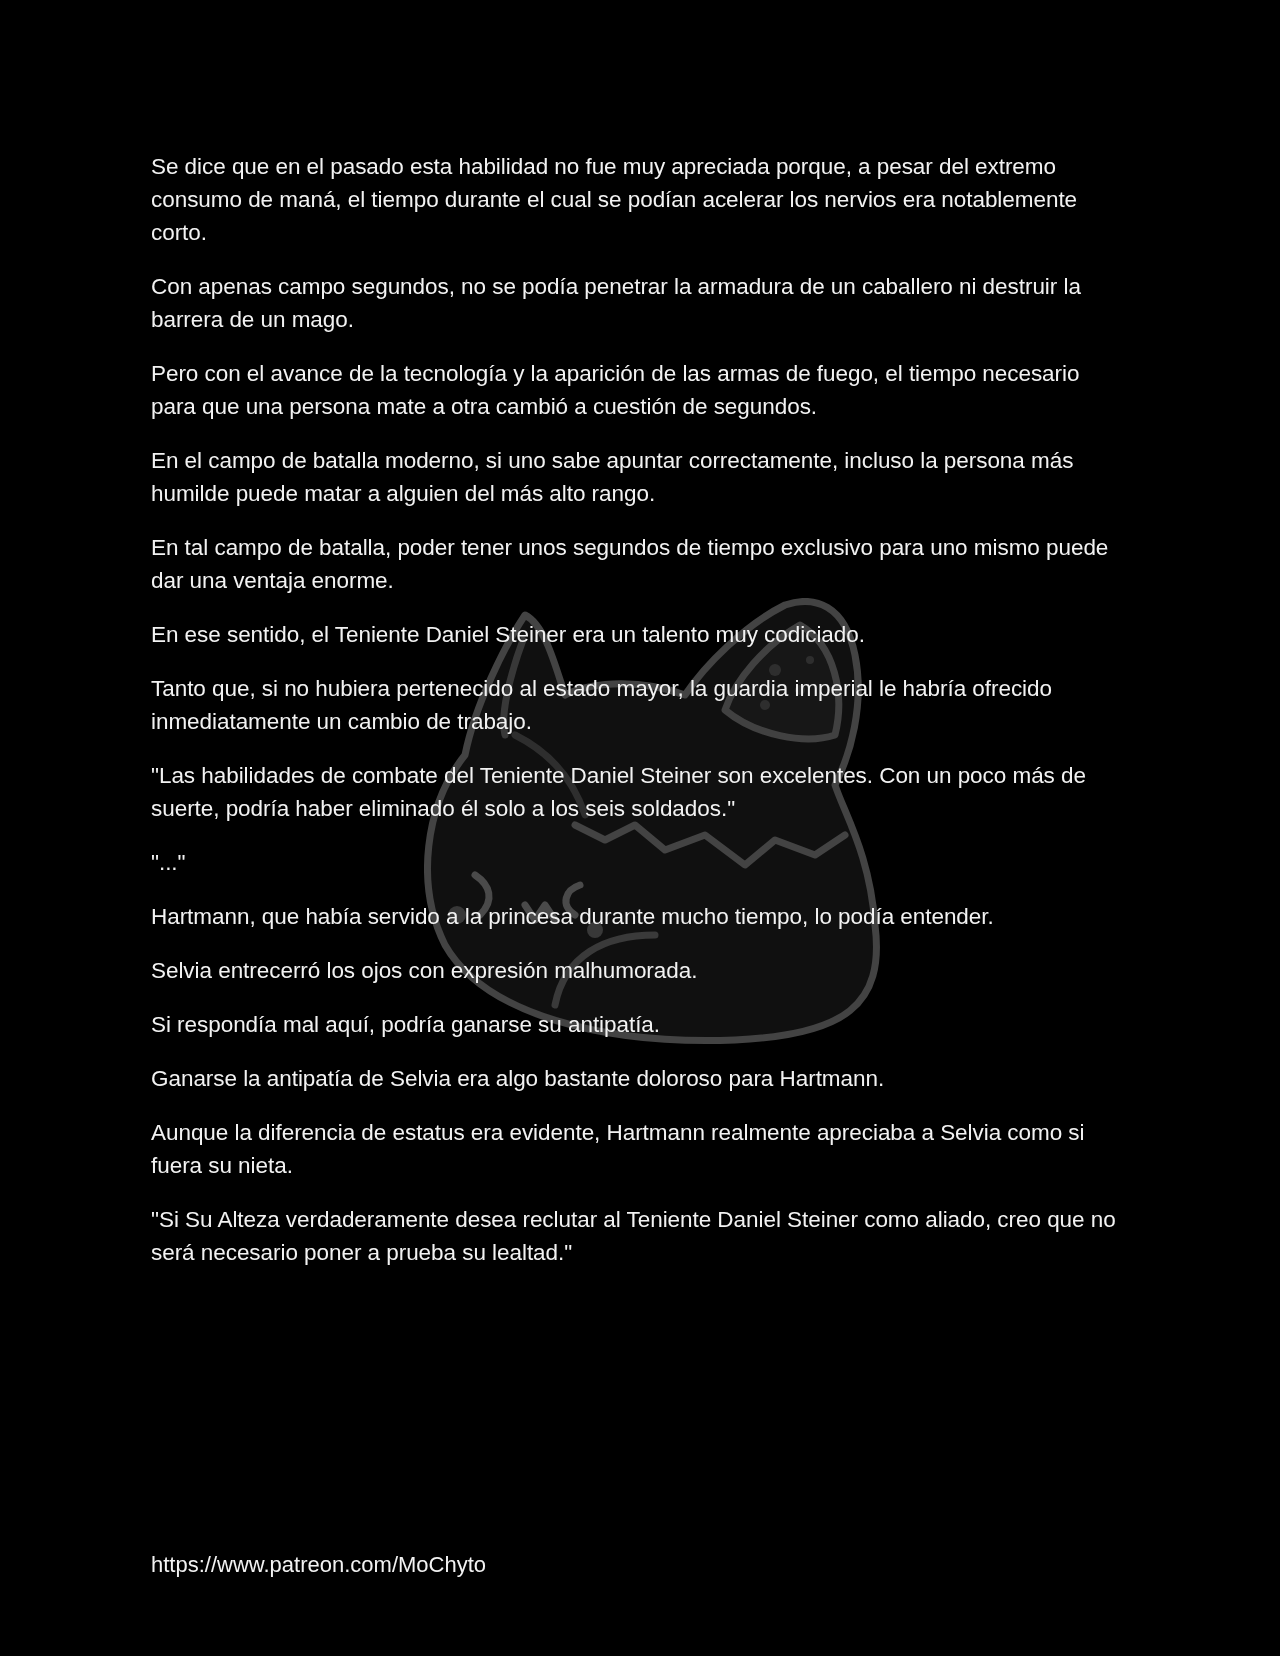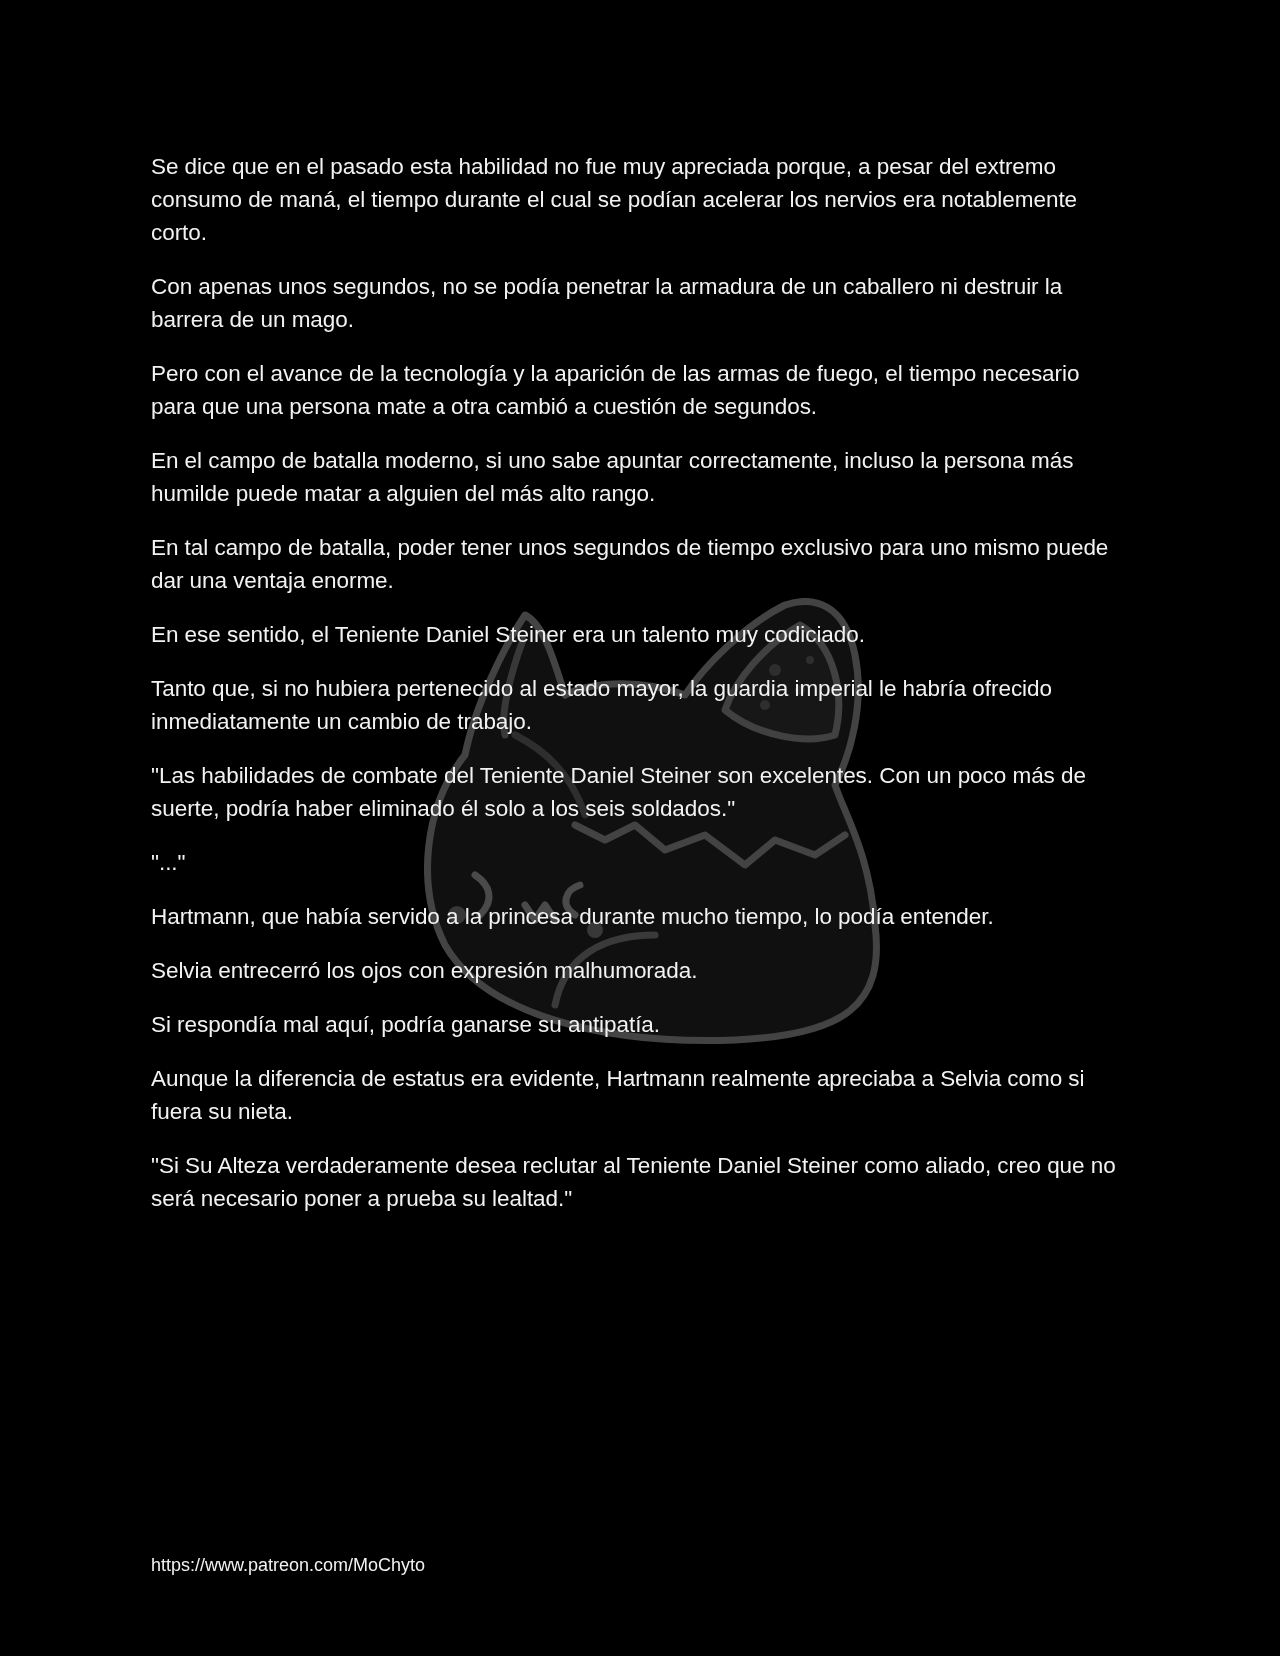--- a/index.html
+++ b/index.html
@@ -35,21 +35,21 @@
       color: #f2f2f2;
       font-size: 22.5px;
       line-height: 33px;
       letter-spacing: -0.05px;
     }
     .footer-link {
       position: absolute;
       left: 151px;
       top: 1550px;
       color: #f2f2f2;
-      font-size: 18px;
+      font-size: 22px;
       line-height: 30px;
       text-decoration: none;
       z-index: 1;
     }
   </style>
 </head>
 <body>
 
 <svg class="watermark" viewBox="0 0 500 470" xmlns="http://www.w3.org/2000/svg">
   <g opacity="0.55" fill="none" stroke="#8a8a8a" stroke-width="7" stroke-linecap="round" stroke-linejoin="round">
@@ -72,28 +72,29 @@
     <circle cx="52" cy="330" r="9" fill="#666" stroke="none"></circle>
     <circle cx="190" cy="345" r="8" fill="#666" stroke="none"></circle>
 
     <path d="M150 420 C 160 370, 200 350, 250 350" stroke="#6a6a6a"></path>
     <path d="M110 150 C 150 170, 170 200, 180 230" stroke="#555"></path>
   </g>
 </svg>
 
 <main class="content">
   <p>Se dice que en el pasado esta habilidad no fue muy apreciada porque, a pesar del extremo consumo de maná, el tiempo durante el cual se podían acelerar los nervios era notablemente corto.</p>
-  <p>Con apenas unos segundos, no se podía penetrar la armadura de un caballero ni destruir la barrera de un mago.</p>
+  <p>Con apenas campo segundos, no se podía penetrar la armadura de un caballero ni destruir la barrera de un mago.</p>
   <p>Pero con el avance de la tecnología y la aparición de las armas de fuego, el tiempo necesario para que una persona mate a otra cambió a cuestión de segundos.</p>
   <p>En el campo de batalla moderno, si uno sabe apuntar correctamente, incluso la persona más humilde puede matar a alguien del más alto rango.</p>
   <p>En tal campo de batalla, poder tener unos segundos de tiempo exclusivo para uno mismo puede dar una ventaja enorme.</p>
   <p>En ese sentido, el Teniente Daniel Steiner era un talento muy codiciado.</p>
   <p>Tanto que, si no hubiera pertenecido al estado mayor, la guardia imperial le habría ofrecido inmediatamente un cambio de trabajo.</p>
   <p>"Las habilidades de combate del Teniente Daniel Steiner son excelentes. Con un poco más de suerte, podría haber eliminado él solo a los seis soldados."</p>
   <p>"..."</p>
   <p>Hartmann, que había servido a la princesa durante mucho tiempo, lo podía entender.</p>
   <p>Selvia entrecerró los ojos con expresión malhumorada.</p>
   <p>Si respondía mal aquí, podría ganarse su antipatía.</p>
+  <p>Ganarse la antipatía de Selvia era algo bastante doloroso para Hartmann.</p>
   <p>Aunque la diferencia de estatus era evidente, Hartmann realmente apreciaba a Selvia como si fuera su nieta.</p>
   <p>"Si Su Alteza verdaderamente desea reclutar al Teniente Daniel Steiner como aliado, creo que no será necesario poner a prueba su lealtad."</p>
 </main>
 
 <a class="footer-link">https://www.patreon.com/MoChyto</a>
 
 </body></html>

